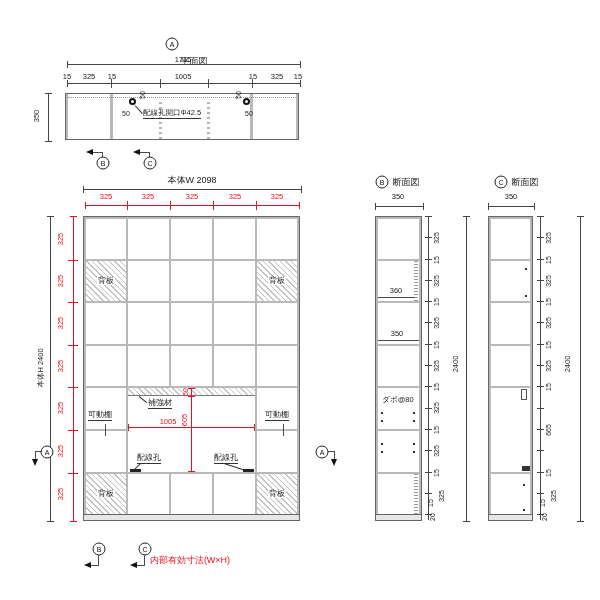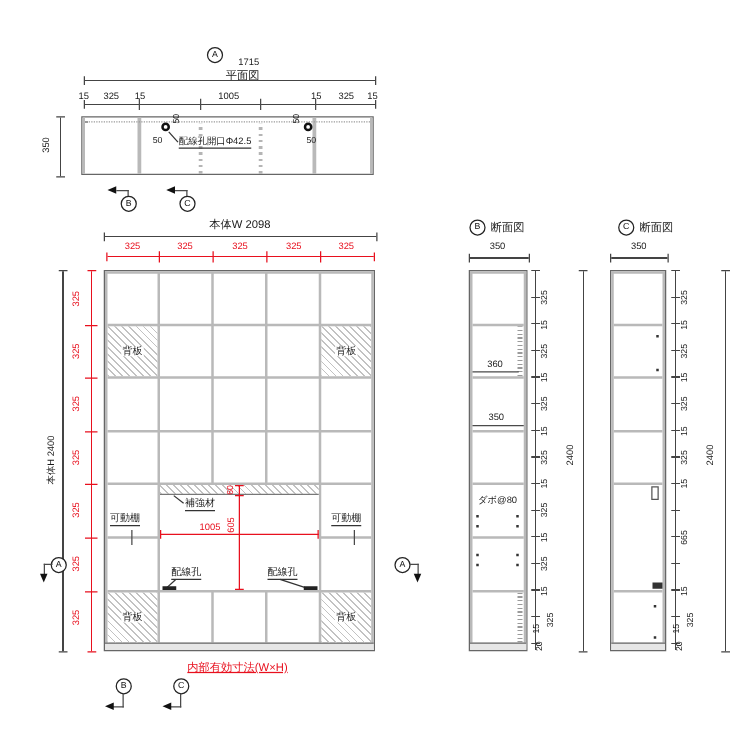--- a/index.html
+++ b/index.html
@@ -43,21 +43,21 @@
   .wbg{background:#fff;padding:0 1px;}
 </style>
 </head>
 <body>
 
 <div id="canvas">
 
   <div class="mk" style="left:172px;top:44px;"><span>A</span></div>
   <div class="t big" style="left:194px;top:44px;margin-top:17px;">平面図</div>
 
-  <div class="t" style="left:183px;top:50px;margin-left:16px;">1715</div>
+  <div class="t" style="left:183px;top:60px;">1715</div>
   <div class="hdim" style="left:67px;top:61px;width:232px;"></div>
 
   <div class="t" style="left:67px;top:77px;">15</div>
   <div class="t" style="left:89px;top:77px;">325</div>
   <div class="t" style="left:112px;top:77px;">15</div>
   <div class="t" style="left:183px;top:77px;">1005</div>
   <div class="t" style="left:253px;top:77px;">15</div>
   <div class="t" style="left:277px;top:77px;">325</div>
   <div class="t" style="left:298px;top:77px;">15</div>
   <div class="hdim" style="left:67px;top:80px;width:232px;"></div>
@@ -185,21 +185,21 @@
 
   <div class="mk" style="left:47px;top:452px;"><span>A</span></div>
   <div class="ln" style="left:35px;top:451px;width:7px;height:1px;"></div>
   <div class="ln" style="left:35px;top:451px;width:1px;height:9px;"></div>
   <div class="arrD" style="left:32px;top:459px;"></div>
   <div class="mk" style="left:322px;top:452px;"><span>A</span></div>
   <div class="ln" style="left:328px;top:451px;width:7px;height:1px;"></div>
   <div class="ln" style="left:334px;top:451px;width:1px;height:9px;"></div>
   <div class="arrD" style="left:331px;top:459px;"></div>
 
-  <div class="t red big" style="left:190px;top:534px;text-decoration:underline;">内部有効寸法(W×H)</div>
+  <div class="t red big" style="left:190px;top:560px;">内部有効寸法(W×H)</div>
   <div class="mk" style="left:99px;top:549px;"><span>B</span></div>
   <div class="ln" style="left:98px;top:555px;width:1px;height:11px;"></div>
   <div class="ln" style="left:90px;top:565px;width:9px;height:1px;"></div>
   <div class="arrL" style="left:84px;top:562px;"></div>
   <div class="mk" style="left:145px;top:549px;"><span>C</span></div>
   <div class="ln" style="left:144px;top:555px;width:1px;height:11px;"></div>
   <div class="ln" style="left:136px;top:565px;width:9px;height:1px;"></div>
   <div class="arrL" style="left:130px;top:562px;"></div>
 
   <div class="mk" style="left:382px;top:182px;"><span>B</span></div>

